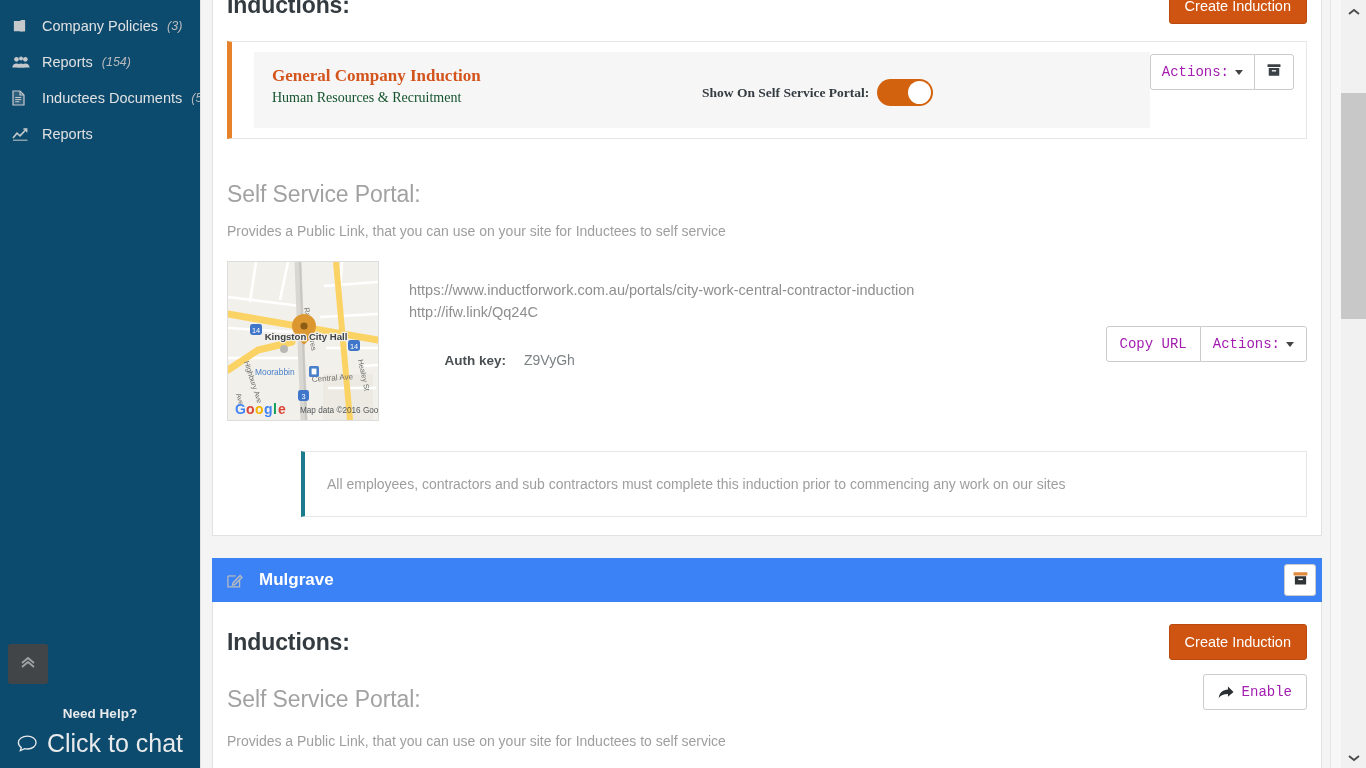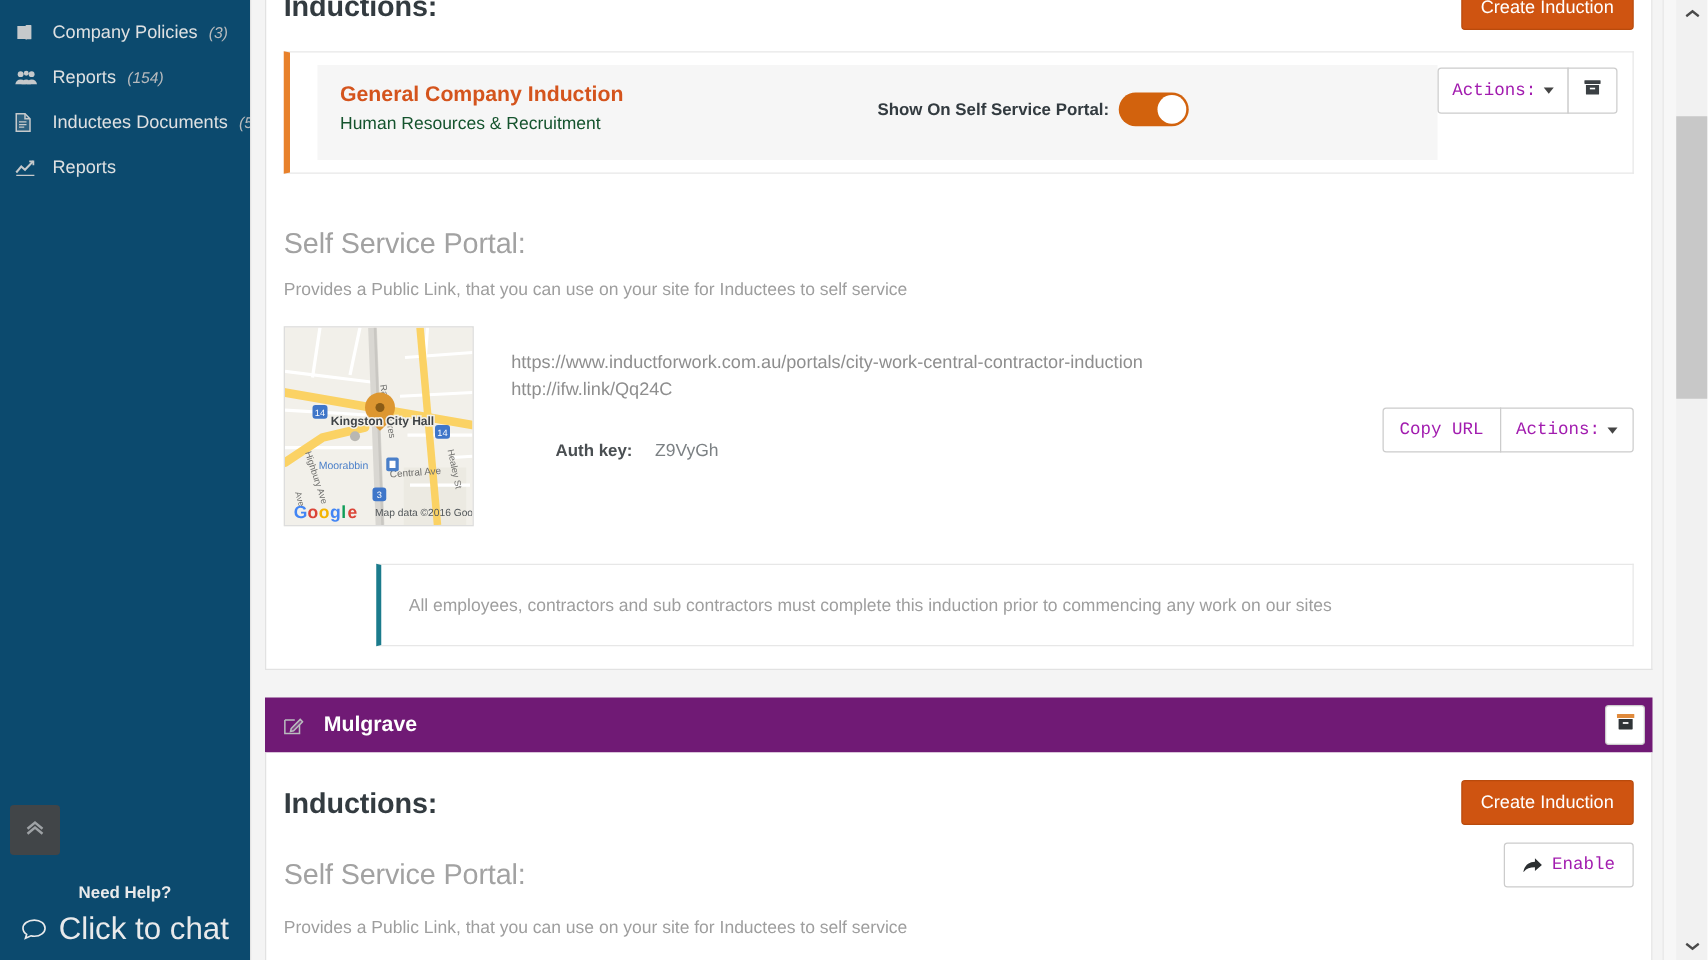--- a/index.html
+++ b/index.html
@@ -164,21 +164,21 @@
     border: 1px solid #e7e7e7;
     border-left: 5px solid #e8812b;
     background: #fff;
     padding: 10px 12px 10px 22px;
     display: flex; align-items: flex-start;
   }
   .induction-inner {
     background: #f6f6f6;
     flex: 1 1 auto;
     padding: 14px 18px 22px 18px;
-    display: flex; align-items: center;
+    display: flex; align-items: flex-end; font-family: Liberation Serif, serif;
   }
   .ind-left { flex: 0 0 430px; }
   .ind-name {
     color: #d4541d;
     font-size: 17px;
     font-weight: bold;
     margin-bottom: 4px;
   }
   .ind-sub { color: #14532d; font-size: 14px; }
 
@@ -264,21 +264,21 @@
 
   .ssp-actions {
     position: absolute;
     right: 14px;
     top: 326px;
   }
 
   
   .card2 { margin-top: 22px; }
   .card2-head {
-    background: #701a75;
+    background: #3b82f6;
     height: 44px;
     display: flex; align-items: center;
     padding-left: 14px;
     position: relative;
   }
   .edit-icon { color: #b9bcbe; margin-right: 16px; display:flex; }
   .card2-title { color: #fff; font-size: 17px; font-weight: bold; }
   .card2-archive {
     position: absolute; right: 6px; top: 6px;
     width: 32px; height: 32px;

